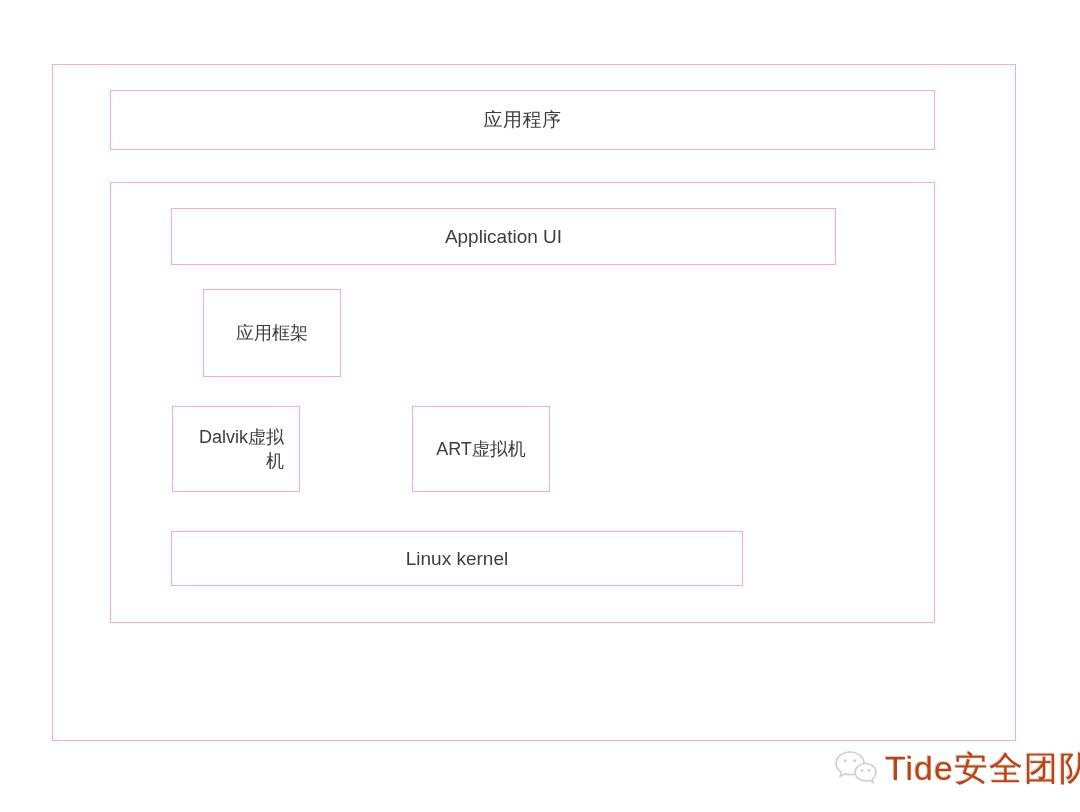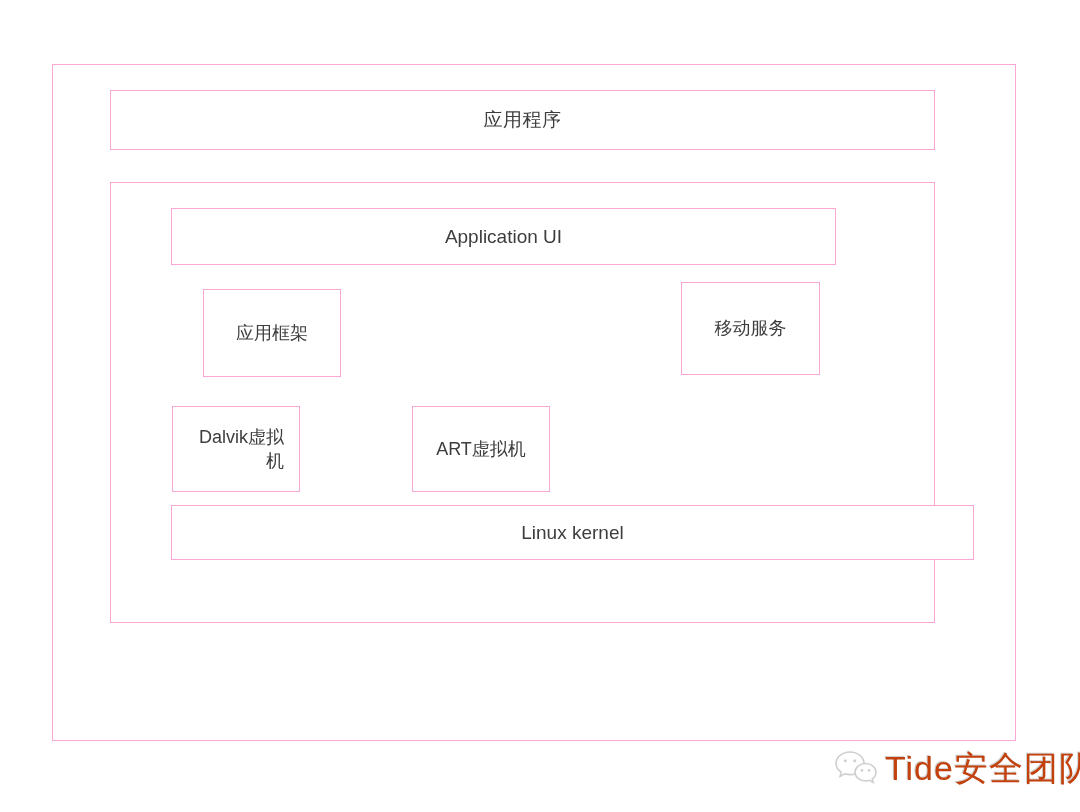--- a/index.html
+++ b/index.html
@@ -37,21 +37,21 @@
   
   .outer-frame     { left: 52px;  top: 64px;  width: 964px; height: 677px; }
   .box-app         { left: 110px; top: 90px;  width: 825px; height: 60px;  }
   .container-mid   { left: 110px; top: 182px; width: 825px; height: 441px; }
   .box-appui       { left: 171px; top: 208px; width: 665px; height: 57px;  }
   .box-framework   { left: 172px; top: 289px; width: 138px; height: 88px; margin-left: 31px;  }
   .box-mobile      { left: 681px; top: 282px; width: 139px; height: 93px;  }
   .box-dalvik      { left: 172px; top: 406px; width: 128px; height: 86px; text-align: right;  }
   .box-art         { left: 412px; top: 406px; width: 138px; height: 86px;  }
   .box-reinforces  { left: 681px; top: 405px; width: 139px; height: 90px;  }
-  .box-kernel      { left: 171px; top: 505px; width: 803px; height: 55px; justify-content: center;  }
+  .box-kernel      { left: 171px; top: 531px; width: 572px; height: 55px; justify-content: center;  }
   .box-hardware    { left: 110px; top: 654px; width: 825px; height: 57px;  }
 
   .watermark {
     position: absolute;
     left: 833px;
     top: 746px;
     display: flex;
     align-items: center;
     gap: 6px;
   }
@@ -78,23 +78,20 @@
   <div class="frame container-mid"></div>
 
   <div class="box box-appui">
     <span class="label-md">Application UI</span>
   </div>
 
   <div class="box box-framework">
     <span class="label-sm">应用框架</span>
   </div>
 
-  <div class="box box-mobile">
-    <span class="label-sm">移动服务</span>
-  </div>
 
   <div class="box box-dalvik">
     <span class="label-sm wrap-narrow">Dalvik虚拟机</span>
   </div>
 
   <div class="box box-art">
     <span class="label-sm">ART虚拟机</span>
   </div>
 
 

